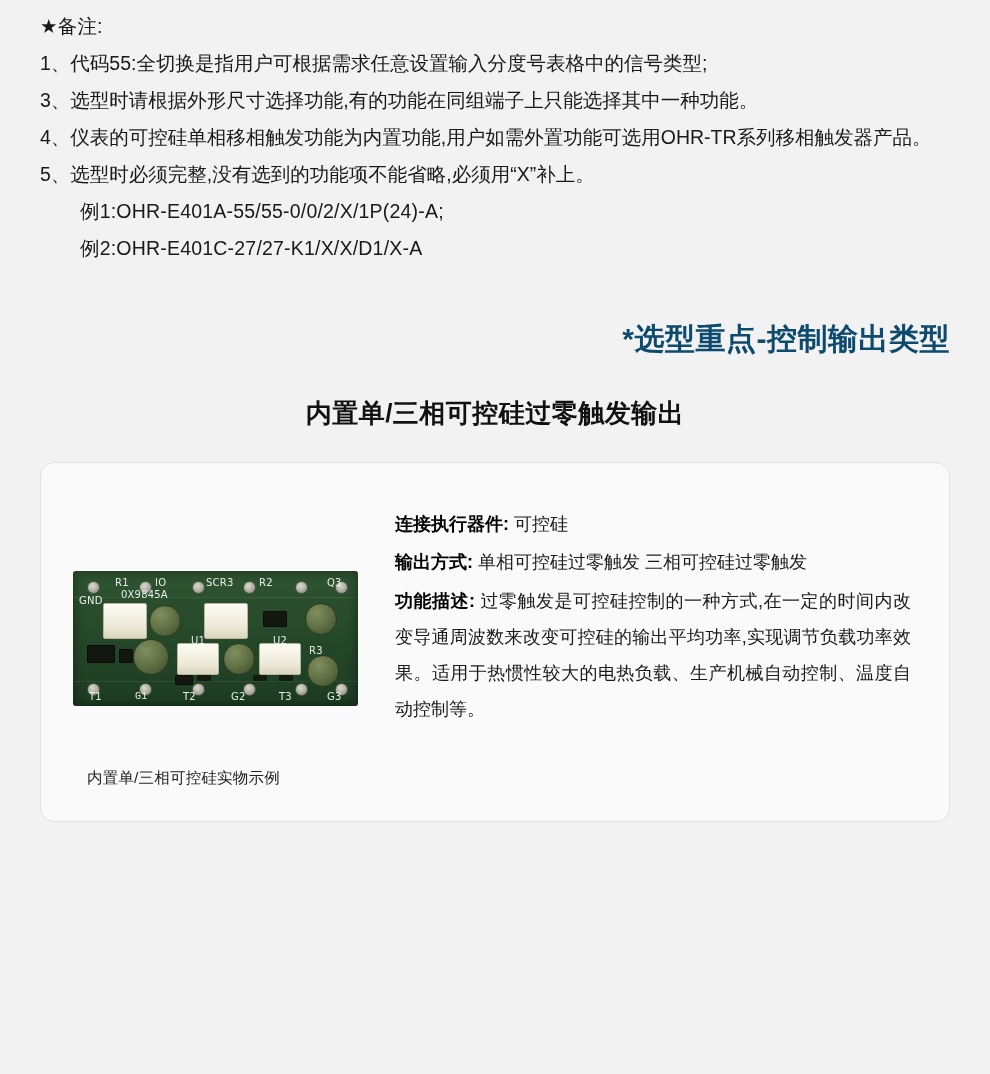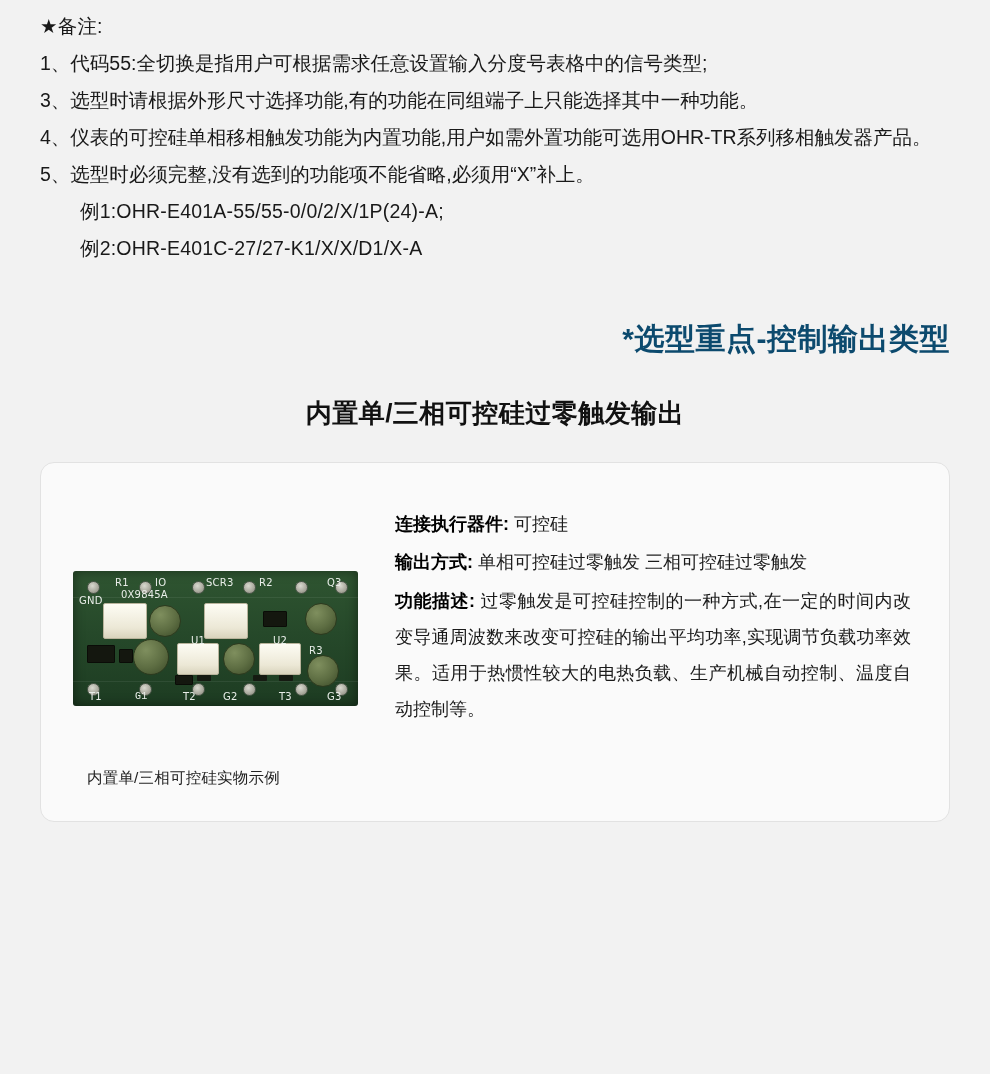--- a/index.html
+++ b/index.html
@@ -242,21 +242,21 @@
             <div class="pad" style="left:14px;top:112px;"></div>
             <div class="pad" style="left:66px;top:112px;"></div>
             <div class="pad" style="left:119px;top:112px;"></div>
             <div class="pad" style="left:170px;top:112px;"></div>
             <div class="pad" style="left:222px;top:112px;"></div>
             <div class="pad" style="left:262px;top:112px;"></div>
 
             <div class="silk" style="left:16px;top:122px;">T1</div>
             <div class="silk" style="left:62px;top:122px;font-family:Liberation Mono, monospace;">G1</div>
             <div class="silk" style="left:110px;top:122px;">T2</div>
-            <div class="silk" style="left:150px;top:122px;">G2</div>
+            <div class="silk" style="left:158px;top:122px;">G2</div>
             <div class="silk" style="left:206px;top:122px;">T3</div>
             <div class="silk" style="left:254px;top:122px;">G3</div>
           </div>
         </div>
         <div class="board-caption">内置单/三相可控硅实物示例</div>
       </div>
 
       <div class="card-right">
         <p class="spec-row">
           <span class="spec-label">连接执行器件:</span>

